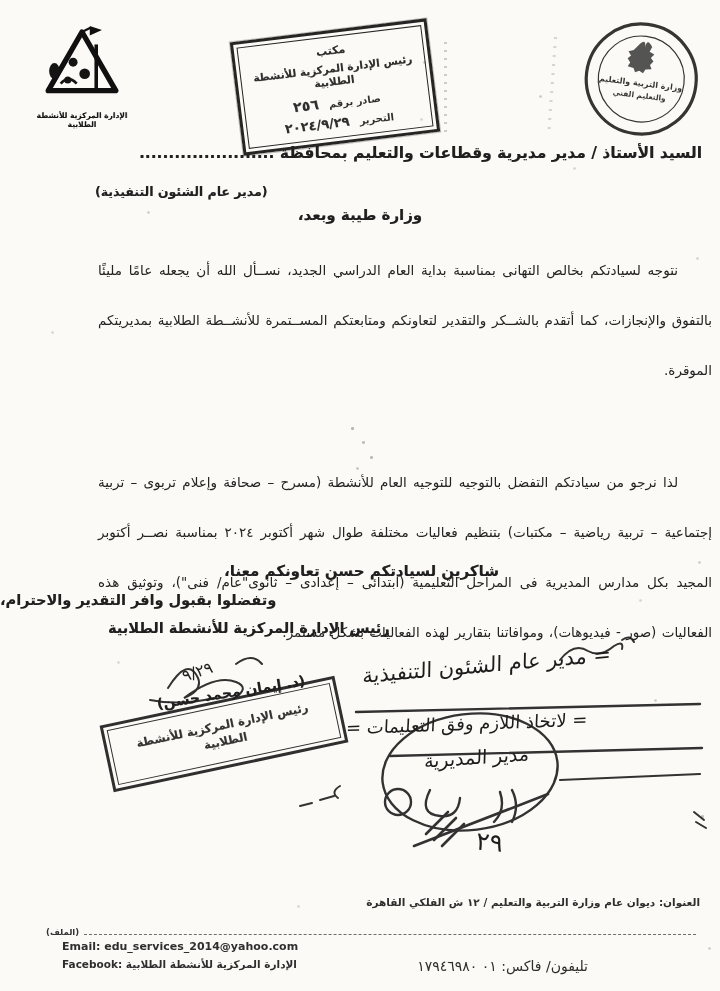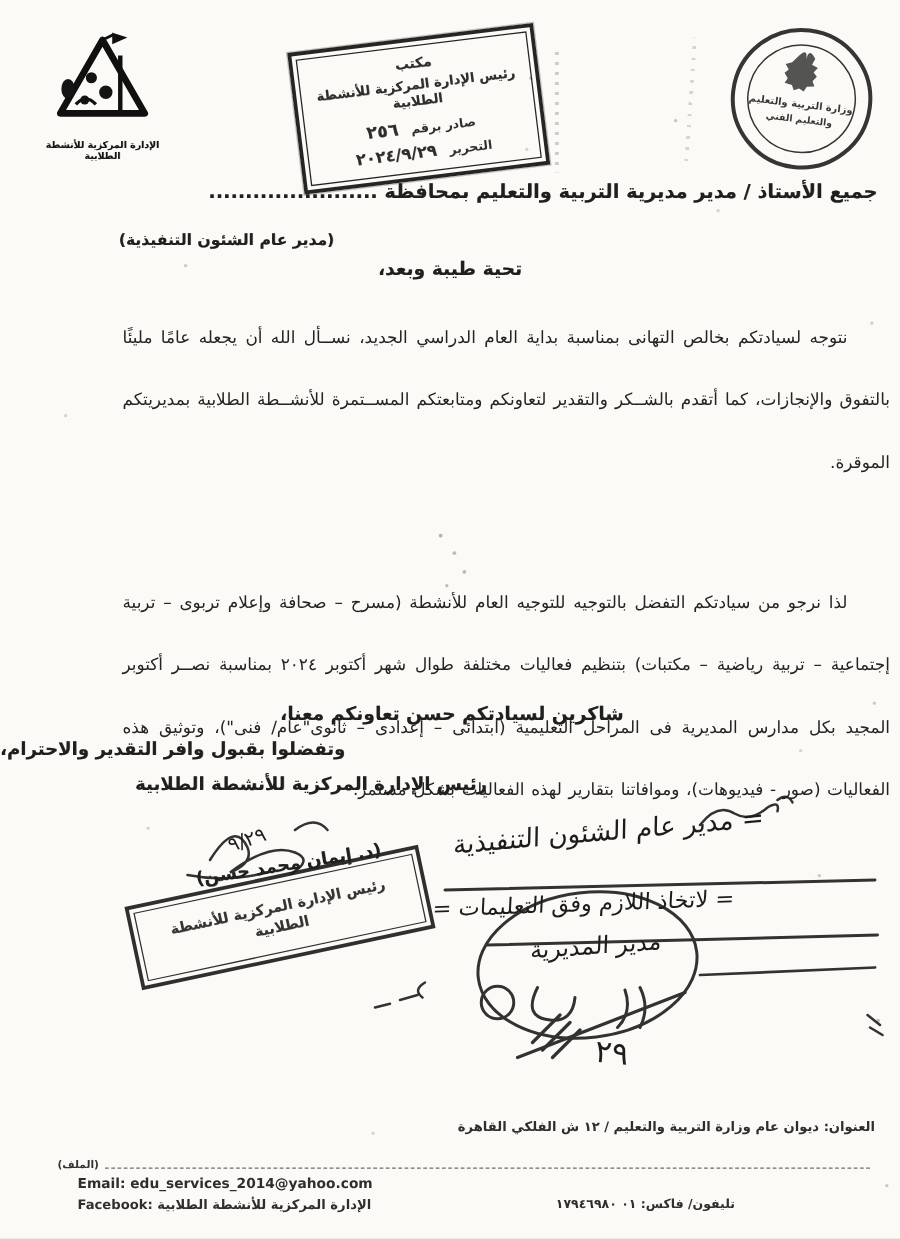--- a/index.html
+++ b/index.html
@@ -69,21 +69,21 @@
   .hw1{left:362px;top:653px;font-size:21px;transform:rotate(-5deg) skewX(-6deg);}
   .hw2{left:346px;top:713px;font-size:18px;transform:rotate(-2deg) skewX(-5deg);}
   .hw3{left:424px;top:746px;font-size:19px;transform:rotate(-4deg) skewX(-6deg);z-index:2;}
 
   .scribbles{position:absolute;left:0;top:0;width:720px;height:991px;pointer-events:none;}
 
   
   .footer-line{position:absolute;top:934px;left:84px;width:612px;border-top:1.5px dashed #4a4a4a;opacity:.8;}
   .file-label{position:absolute;top:927px;left:46px;font-size:8.5px;font-weight:bold;color:#333;}
   .addr{position:absolute;top:896px;right:20px;font-size:10.5px;font-weight:bold;color:#2e2e2e;direction:rtl;}
-  .phone{position:absolute;top:958px;right:132px;font-size:10px;font-weight:bold;color:#2e2e2e;direction:rtl;}
+  .phone{position:absolute;top:958px;right:132px;font-size:14px;font-weight:normal;color:#2e2e2e;direction:rtl;}
   .email{position:absolute;top:940px;left:62px;font-size:11px;font-weight:bold;color:#2e2e2e;direction:ltr;}
   .facebook{position:absolute;top:958px;left:62px;font-size:10.5px;font-weight:bold;color:#2e2e2e;direction:ltr;}
 
   
   .specks{position:absolute;left:0;top:0;width:1px;height:1px;border-radius:50%;
     box-shadow:
       148px 212px 0 .8px rgba(60,60,60,.25), 421px 119px 0 .8px rgba(60,60,60,.2),
       574px 168px 0 .8px rgba(60,60,60,.2), 697px 258px 0 .8px rgba(60,60,60,.22),
       52px 332px 0 .8px rgba(60,60,60,.2),  352px 428px 0 1px rgba(50,50,50,.35),
       363px 442px 0 1px rgba(50,50,50,.3),  371px 457px 0 1px rgba(50,50,50,.32),
@@ -148,23 +148,23 @@
         <text font-size="7" font-weight="bold" letter-spacing="2" fill="#181818">
           <textPath href="#ringpath">MINISTRY OF EDUCATION AND TECHNICAL EDUCATION</textPath>
         </text>
         <path d="M52 26 q7 -9 7 1 q1 -10 7 -1 l-2 5 5 2 -3 4 3 3 -3 4 2 4 -6 1 -2 4 -4 -2 -4 2 -2 -4 -6 -1 2 -4 -3 -4 3 -3 -3 -4 5 -2 z" fill="#1a1a1a" opacity=".85"></path>
         <text x="59" y="66" text-anchor="middle" font-size="8" font-weight="bold" fill="#181818">وزارة التربية والتعليم</text>
         <text x="59" y="78" text-anchor="middle" font-size="7.5" font-weight="bold" fill="#181818">والتعليم الفني</text>
       </svg>
     </span>
   </div>
 
-  <div class="recipient ink">جميع الأستاذ / مدير مديرية التربية والتعليم بمحافظة .......................</div>
+  <div class="recipient ink">السيد الأستاذ / مدير مديرية وقطاعات والتعليم بمحافظة .......................</div>
   <div class="recipient-sub ink">(مدير عام الشئون التنفيذية)</div>
-  <div class="salutation ink">تحية طيبة وبعد،</div>
+  <div class="salutation ink">وزارة طيبة وبعد،</div>
 
   <p class="para p1">نتوجه لسيادتكم بخالص التهانى بمناسبة بداية العام الدراسي الجديد، نســأل الله أن يجعله عامًا مليئًا بالتفوق والإنجازات، كما أتقدم بالشــكر والتقدير لتعاونكم ومتابعتكم المســتمرة للأنشــطة الطلابية بمديريتكم الموقرة.</p>
   <p class="para p3">لذا نرجو من سيادتكم التفضل بالتوجيه للتوجيه العام للأنشطة (مسرح – صحافة وإعلام تربوى – تربية إجتماعية – تربية رياضية – مكتبات) بتنظيم فعاليات مختلفة طوال شهر أكتوبر ٢٠٢٤ بمناسبة نصــر أكتوبر المجيد بكل مدارس المديرية فى المراحل التعليمية (ابتدائى – إعدادى – ثانوى"عام/ فنى")، وتوثيق هذه الفعاليات (صور - فيديوهات)، وموافاتنا بتقارير لهذه الفعاليات بشكل مستمر.</p>
 
   <div class="closing-thanks ink">شاكرين لسيادتكم حسن تعاونكم معنا،</div>
   <div class="closing-regards ink">وتفضلوا بقبول وافر التقدير والاحترام،</div>
   <div class="sender-title ink">رئيس الإدارة المركزية للأنشطة الطلابية</div>
 
   <div class="sig-name ink">(د. إيمان محمد حسن)</div>
   <div class="title-stamp">

